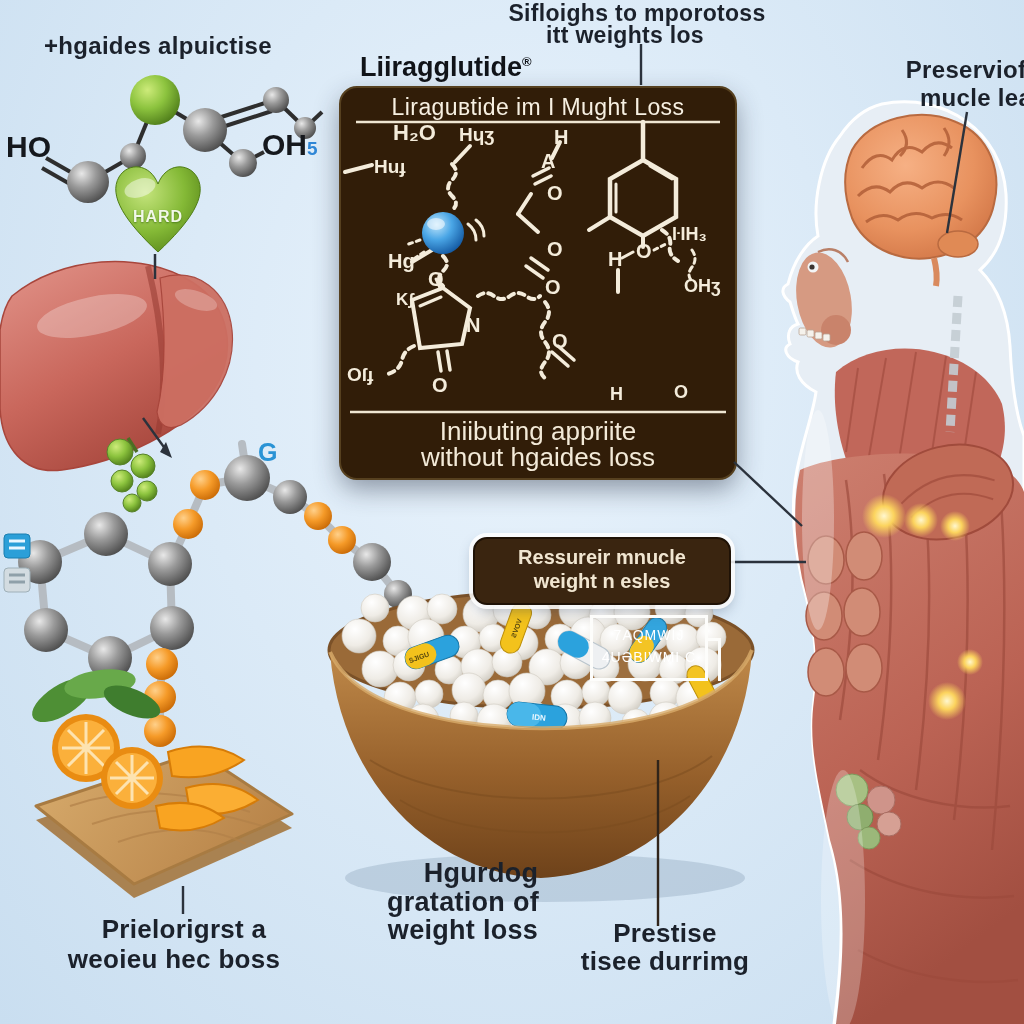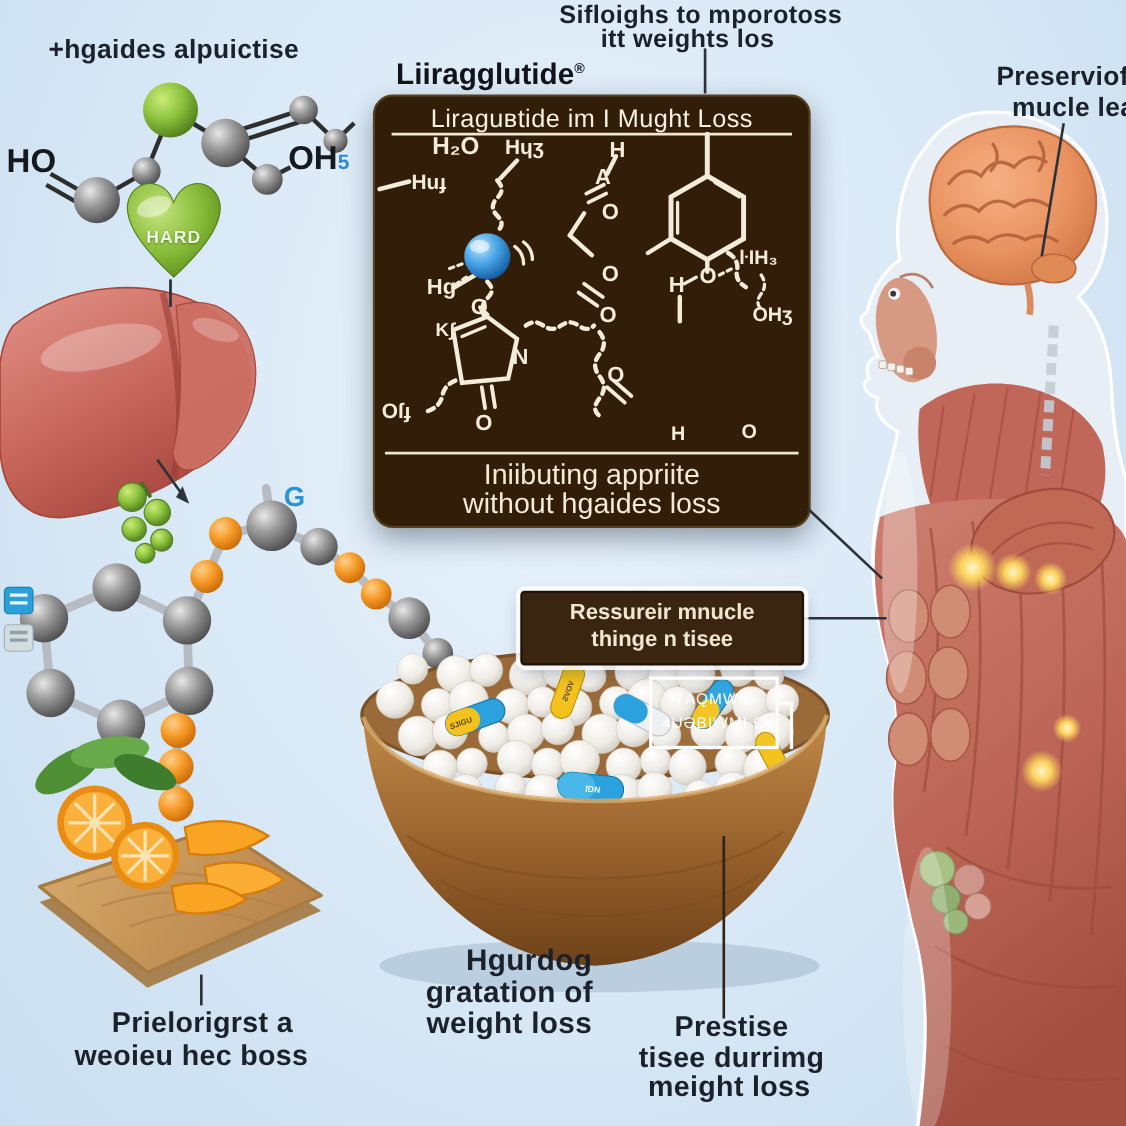--- a/index.html
+++ b/index.html
@@ -10,21 +10,21 @@
   .txt{position:absolute;z-index:3;color:#1b212b;white-space:nowrap;}
   .c{transform:translateX(-50%);text-align:center;}
   .note{font-size:24px;font-weight:bold;letter-spacing:.3px;}
   .brand{font-size:27px;font-weight:bold;color:#101318;}
   .brand sup{font-size:13px;}
   .panel-title{font-size:23px;font-weight:normal;color:#f7f0e2;letter-spacing:.4px;}
   .panel-cap{font-size:26px;font-weight:normal;color:#f3ead8;line-height:27px;text-align:right;}
   .chem{position:absolute;z-index:3;color:#f4ecdb;font-weight:bold;white-space:nowrap;}
   .box{position:absolute;z-index:3;background:#3a2510;border:2px solid #1f1206;
     box-shadow:0 0 0 4px rgba(255,255,255,.85),0 6px 14px rgba(40,60,90,.35);
-    border-radius:4px;color:#f1e6d1;font-weight:bold;text-align:center;}
+    border-radius:14px;color:#f1e6d1;font-weight:bold;text-align:center;}
   .bowl-label{position:absolute;z-index:3;border:3px solid #fdfdfb;color:#ffffff;
     font-weight:normal;text-align:center;background:rgba(255,255,255,.04);}
   .bowl-label div{letter-spacing:1px;}
   .ho{font-size:30px;font-weight:bold;color:#15181d;}
   .sub5{color:#2f86d6;font-size:19px;font-weight:bold;}
   .glabel{font-size:25px;font-weight:bold;color:#2a93d5;}
   .heart-txt{font-size:16px;font-weight:bold;color:#f2f8e8;letter-spacing:1px;
     text-shadow:0 1px 2px rgba(60,110,20,.8);margin-top:12px;}
   .panel-shadow{position:absolute;left:340px;top:87px;width:396px;height:392px;z-index:0;
     border-radius:18px;box-shadow:0 10px 26px rgba(30,40,60,.45);}
@@ -505,32 +505,31 @@
   <span class="chem" style="left:396px;top:290px;font-size:17px;">Kʃ</span>
   <span class="chem" style="left:347px;top:364px;font-size:19px;">Oſɟ</span>
   <span class="chem" style="left:432px;top:374px;font-size:20px;">O</span>
   <span class="chem" style="left:428px;top:268px;font-size:20px;">O</span>
   <span class="chem" style="left:552px;top:330px;font-size:20px;">O</span>
   <span class="chem" style="left:610px;top:384px;font-size:18px;">H</span>
   <span class="chem" style="left:674px;top:382px;font-size:18px;">O</span>
 
   <div class="box" style="left:473px;top:537px;width:254px;height:58px;font-size:20px;line-height:24px;padding-top:6px;">
     <div>Ressureir mnucle</div>
-    <div>thinge n tisee</div>
+    <div>weight n esles</div>
   </div>
 
   <div class="bowl-label" style="left:590px;top:615px;width:112px;height:54px;font-size:14px;line-height:22px;padding-top:6px;">
     <div>7AQMWIJ</div>
     <div>4UƏBIWMI C</div>
   </div>
   <div style="position:absolute;left:706px;top:638px;width:12px;height:40px;border-right:3px solid #fdfdfb;border-top:3px solid #fdfdfb;z-index:3;"></div>
 
   <div class="txt note c" style="left:463px;top:858px;font-size:27px;margin-left:18px;">Hgurdog</div>
   <div class="txt note c" style="left:463px;top:887px;font-size:27px;">gratation of</div>
   <div class="txt note c" style="left:463px;top:915px;font-size:27px;">weight loss</div>
 
   <div class="txt note c" style="left:665px;top:918px;font-size:26px;">Prestise</div>
   <div class="txt note c" style="left:665px;top:946px;font-size:26px;">tisee durrimg</div>
-  <div class="txt note c" style="left:663px;top:972px;font-size:26px;">meight loss</div>
 
   <div class="txt note c" style="left:184px;top:914px;font-size:26px;">Prielorigrst a</div>
   <div class="txt note c" style="left:174px;top:944px;font-size:26px;">weoieu hec boss</div>
 </div>
 
 </body></html>

